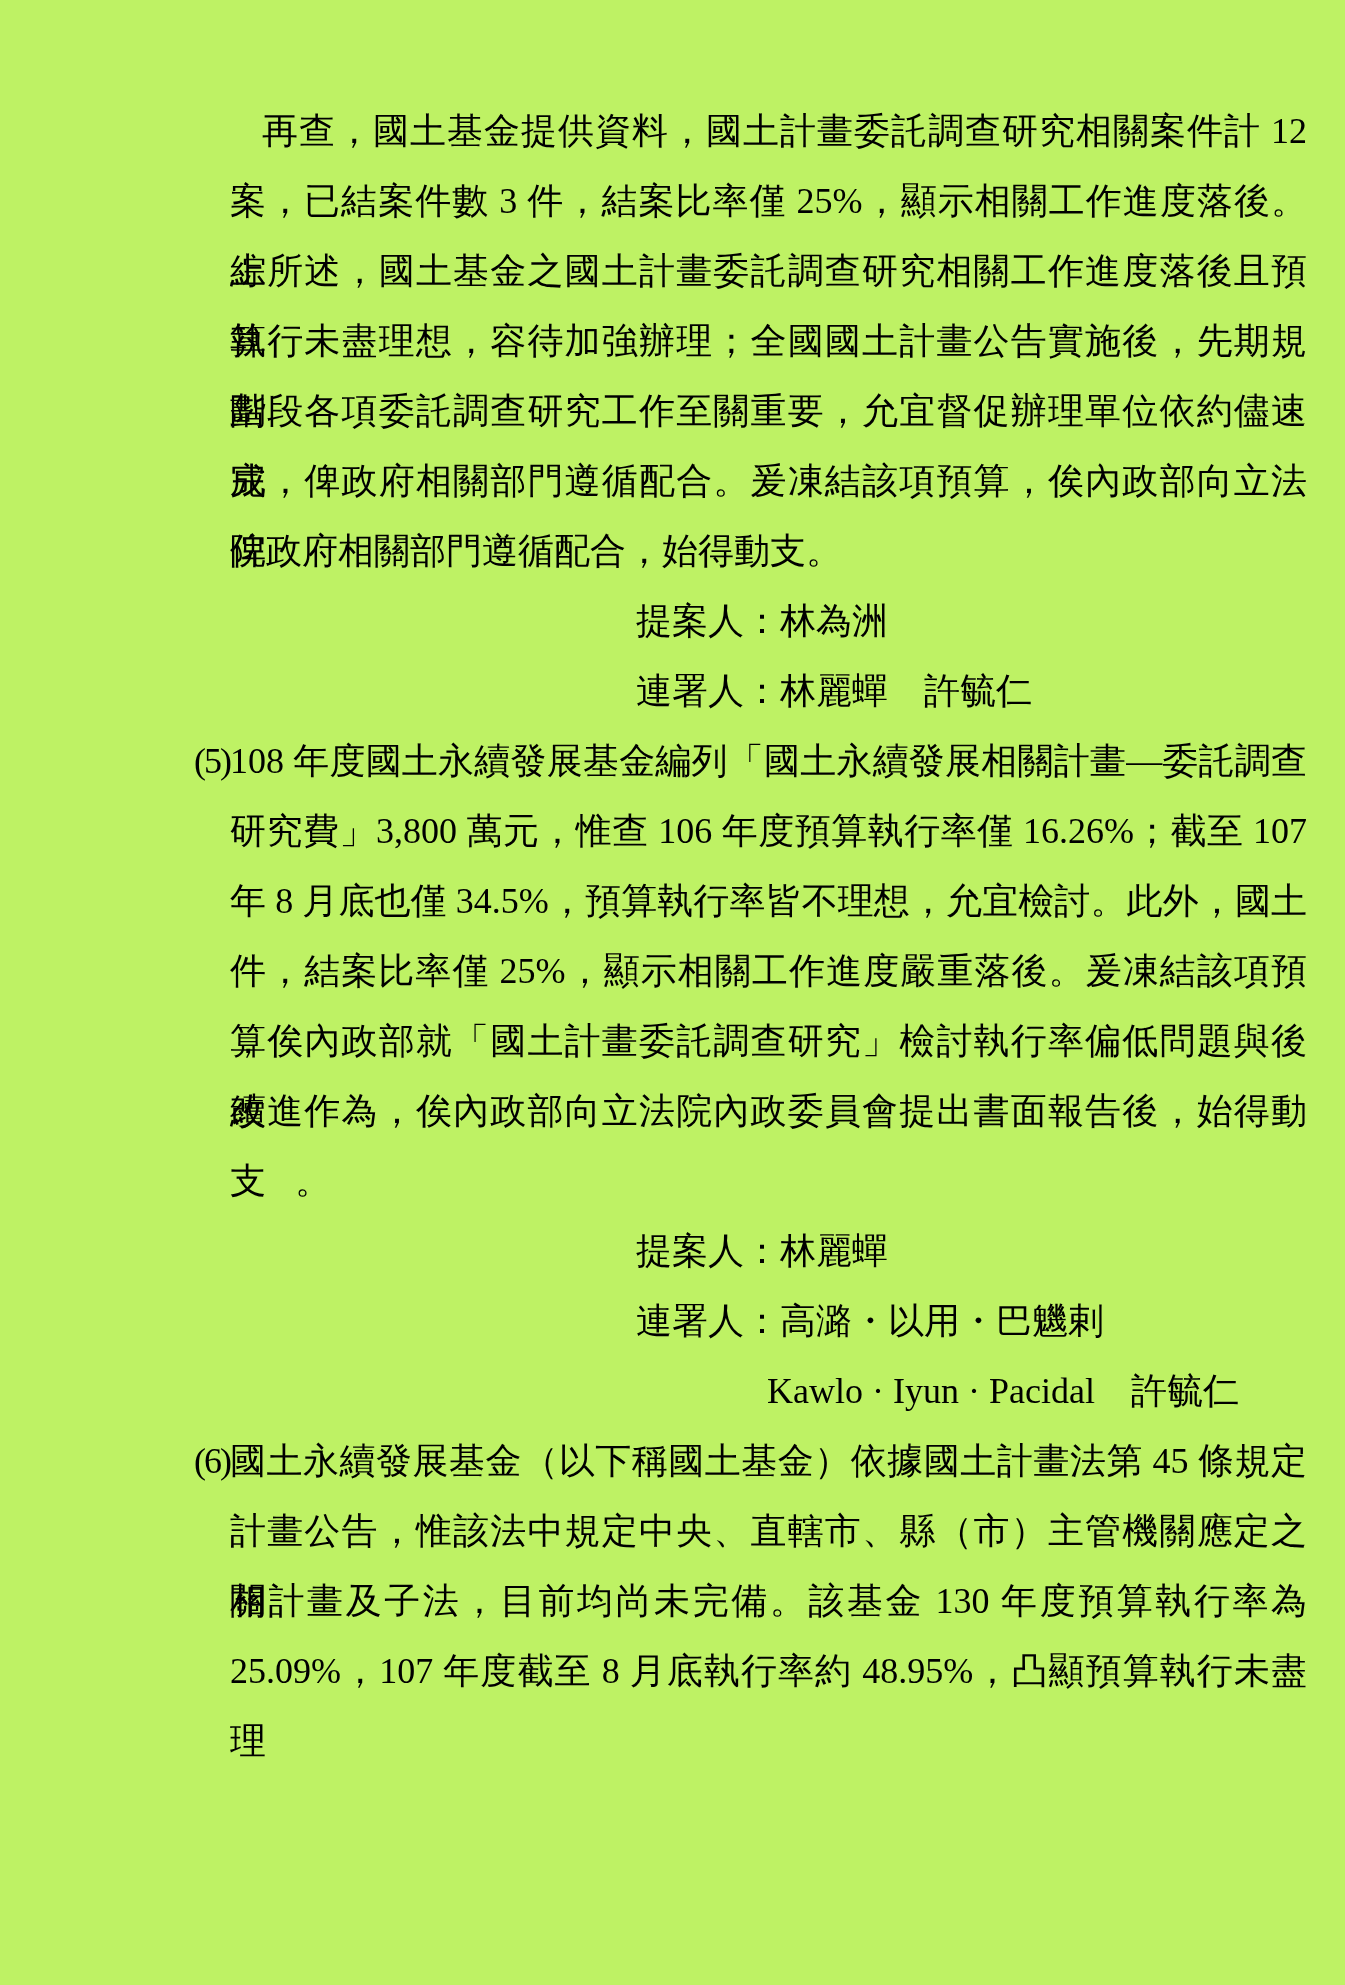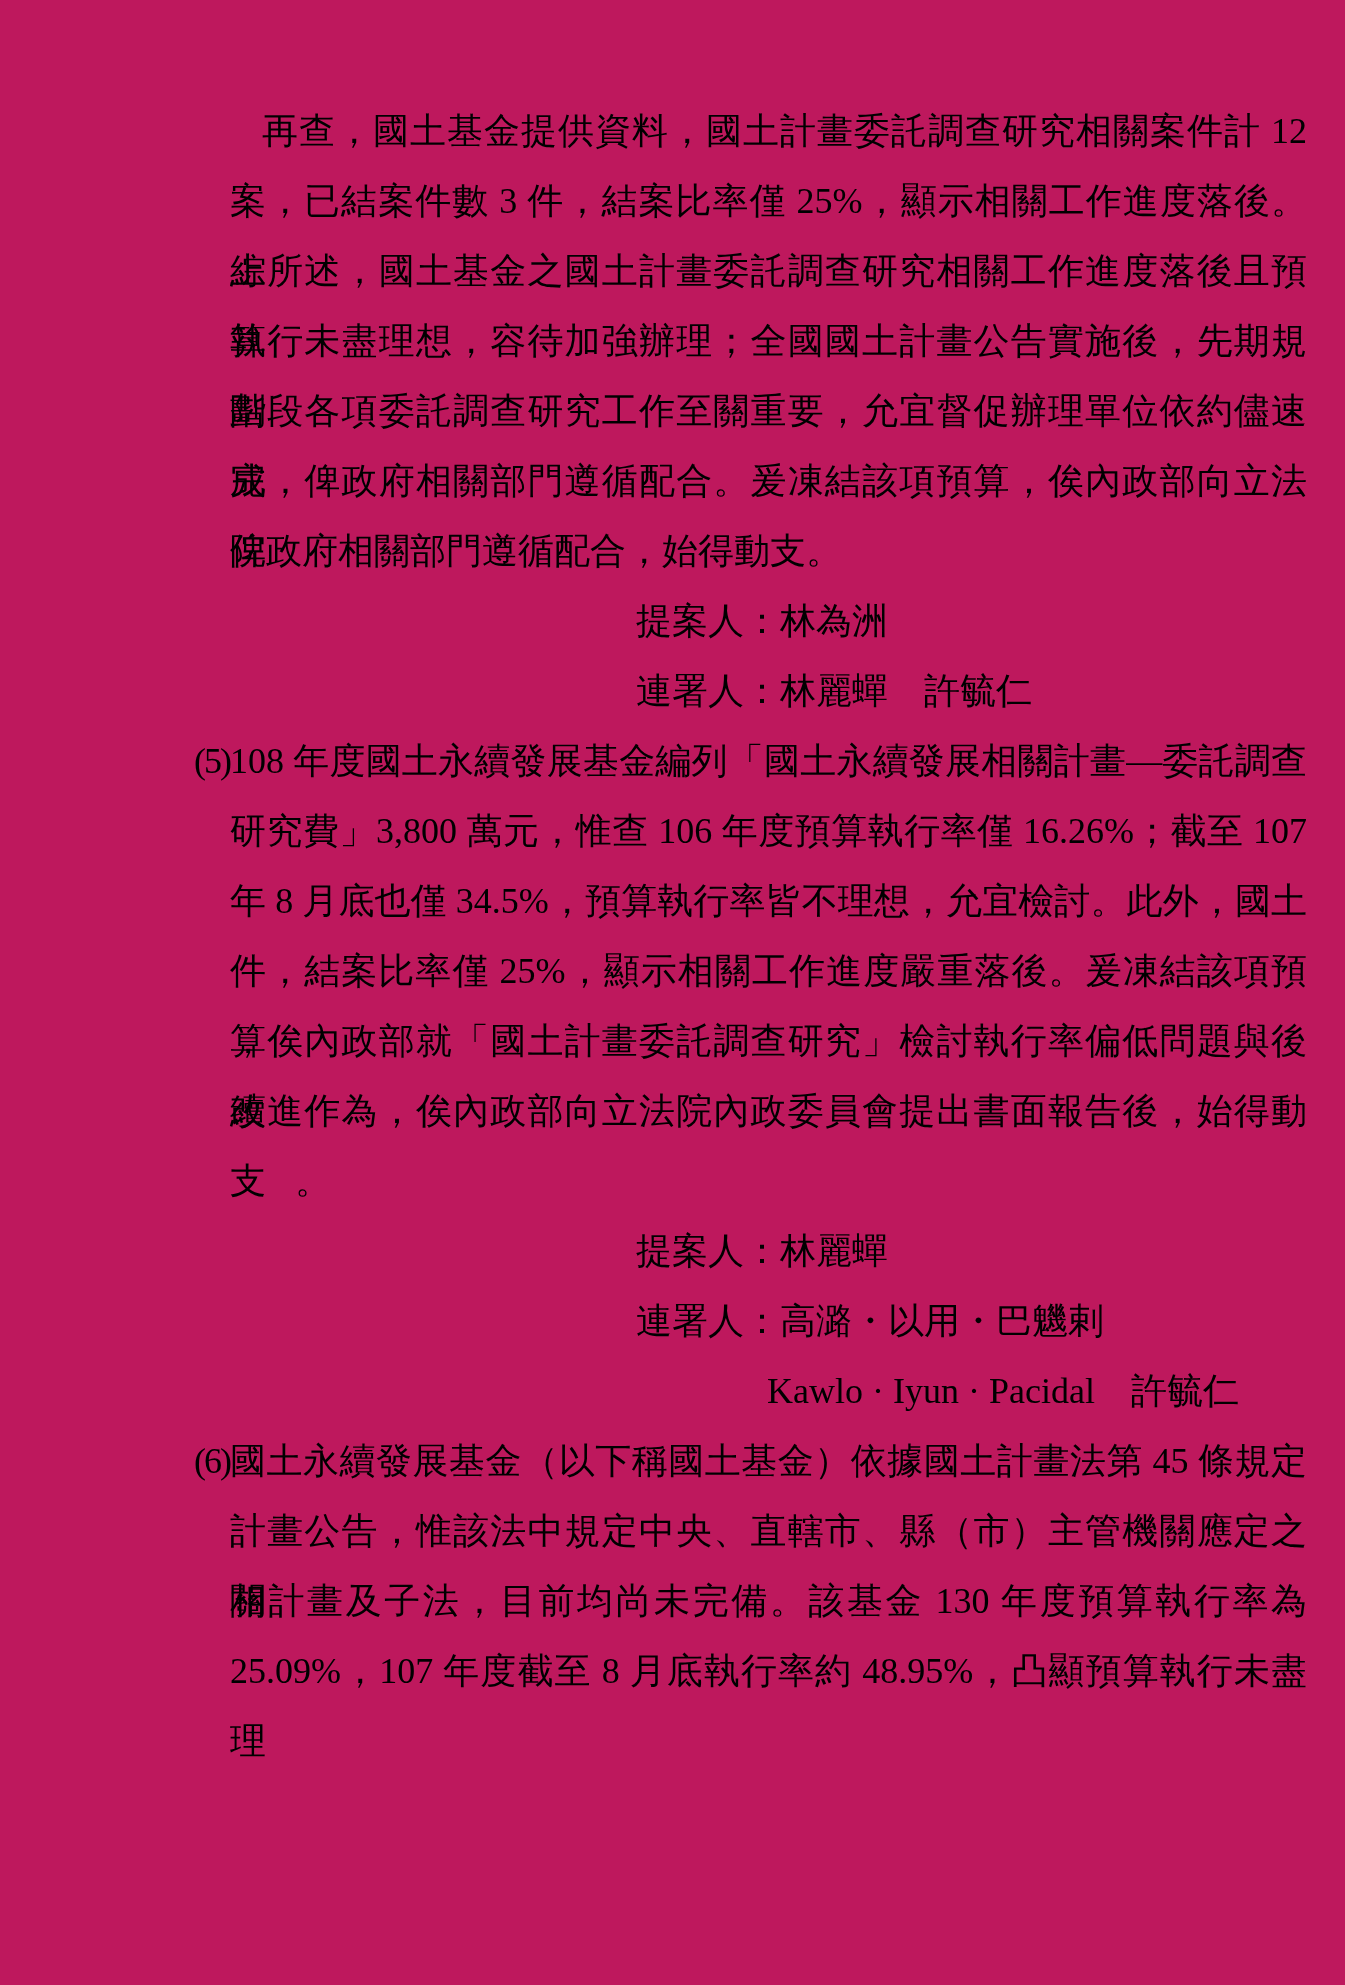--- a/index.html
+++ b/index.html
@@ -1,20 +1,20 @@
 <!DOCTYPE html>
 <html lang="zh-Hant"><head>
 <meta charset="utf-8">
 <style>
   html,body{margin:0;padding:0;background:#e8e8e8;}
   .page{
     position:relative;
     width:1345px;height:1985px;
     margin:0 auto;
-    background:#be185d;
+    background:#bef264;
     color:#000000;
     font-family:"Liberation Serif","DejaVu Serif",serif;
     font-size:36px;
     line-height:70px;
     box-sizing:border-box;
     padding:96px 38px 0 230px;
     overflow:hidden;
   }
   .line{
     position:relative;

